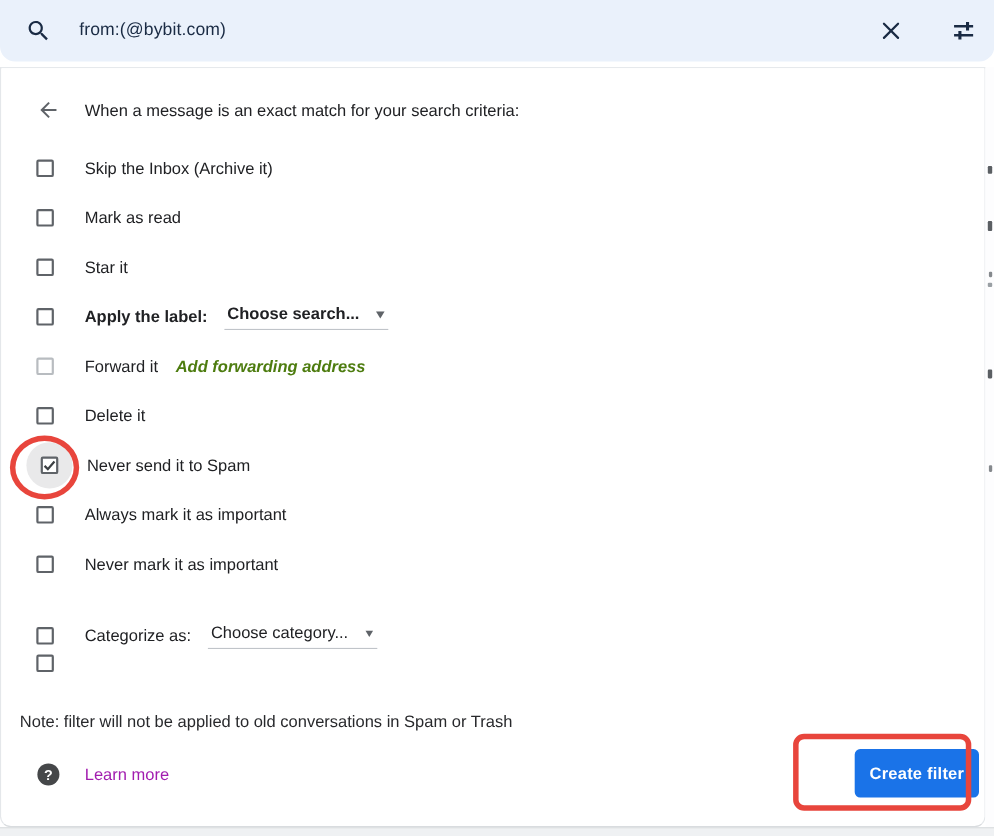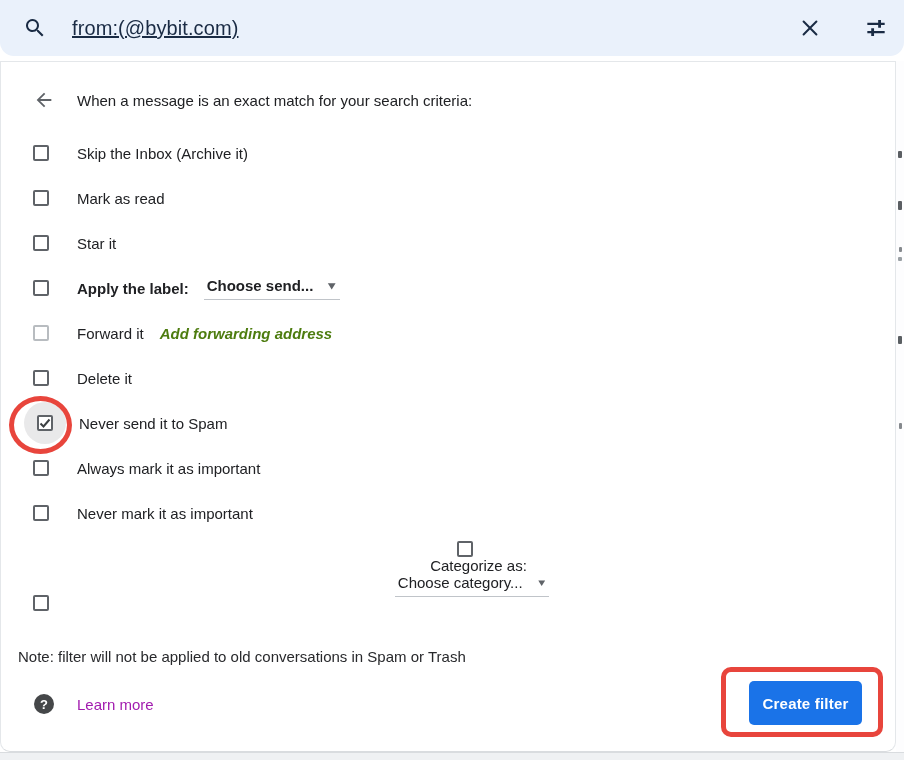--- a/index.html
+++ b/index.html
@@ -15,21 +15,21 @@
   
   .search-bar {
     position:absolute; left:0; top:0; width:904px; height:56px;
     background:#eaf1fb;
     border-radius:0 0 14px 14px;
     display:flex; align-items:center;
   }
   .search-icon-wrap { position:absolute; left:23px; top:16px; width:24px; height:24px; cursor:pointer; }
   .search-query {
     position:absolute; left:72px; top:0; height:56px; line-height:56px;
-    font-size:20px; color:#1a2b44; letter-spacing:.1px;text-decoration:underline;
+    font-size:16px; color:#1a2b44; letter-spacing:.1px;
   }
   .close-icon-wrap { position:absolute; left:799px; top:17px; width:22px; height:22px; cursor:pointer; }
   .tune-icon-wrap  { position:absolute; left:863px; top:15px; width:26px; height:26px; cursor:pointer; }
 
   
   .panel {
     position:absolute; left:0; top:61px; width:896px; height:691px;
     background:#ffffff;
     border:1px solid #e4e7ea;
     border-bottom-color:#d9dcdf;
@@ -95,21 +95,21 @@
   .footer-left { position:absolute; left:0; top:688px; height:32px; display:flex; align-items:center; padding-left:34px; }
   .help-icon {
     width:20px; height:20px; border-radius:50%;
     background:#454749; color:#ffffff;
     font-size:13px; font-weight:700;
     display:flex; align-items:center; justify-content:center;
     cursor:pointer;
   }
   .learn-more { margin-left:23px; font-size:15px; color:#a21caf; cursor:pointer; }
   .create-btn {
-    position:absolute; left:749px; top:681px; width:113px; height:44px;
+    position:absolute; left:777px; top:681px; width:113px; height:44px;
     background:#1a73e8; border:none; border-radius:5px;
     color:#ffffff; font-size:15px; font-weight:600;
     font-family:"Liberation Sans", sans-serif;
     display:flex; align-items:center; justify-content:center;
     cursor:pointer; letter-spacing:.2px;
   }
 </style>
 </head>
 <body>
 
@@ -165,21 +165,21 @@
 
 <div class="opt-row" style="top:226px;">
   <span class="cbx"></span>
   <span class="opt-label">Star it</span>
 </div>
 
 <div class="opt-row" style="top:271px;font-weight:bold;">
   <span class="cbx"></span>
   <span class="opt-label">Apply the label:</span>
   <span class="dropdown">
-    <span>Choose send...</span>
+    <span>Choose search...</span>
     <span class="arrow">▾</span>
   </span>
 </div>
 
 <div class="opt-row" style="top:316px;">
   <span class="cbx disabled"></span>
   <span class="opt-label">Forward it</span>
   <span class="fwd-link">Add forwarding address</span>
 </div>
 
@@ -202,21 +202,21 @@
 <div class="opt-row" style="top:451px;">
   <span class="cbx"></span>
   <span class="opt-label">Always mark it as important</span>
 </div>
 
 <div class="opt-row" style="top:496px;">
   <span class="cbx"></span>
   <span class="opt-label">Never mark it as important</span>
 </div>
 
-<div class="opt-row" style="top:541px;flex-direction:column;">
+<div class="opt-row" style="top:561px;">
   <span class="cbx"></span>
   <span class="opt-label">Categorize as:</span>
   <span class="dropdown">
     <span>Choose category...</span>
     <span class="arrow">▾</span>
   </span>
 </div>
 
 <div class="opt-row" style="top:586px;">
   <span class="cbx"></span>

